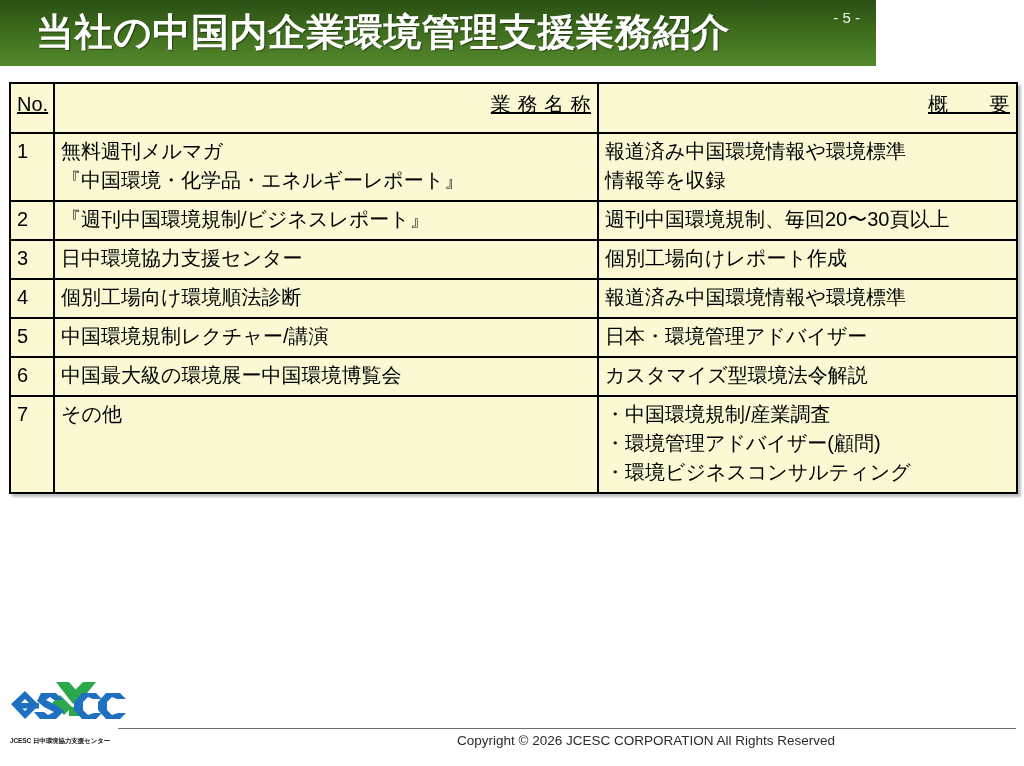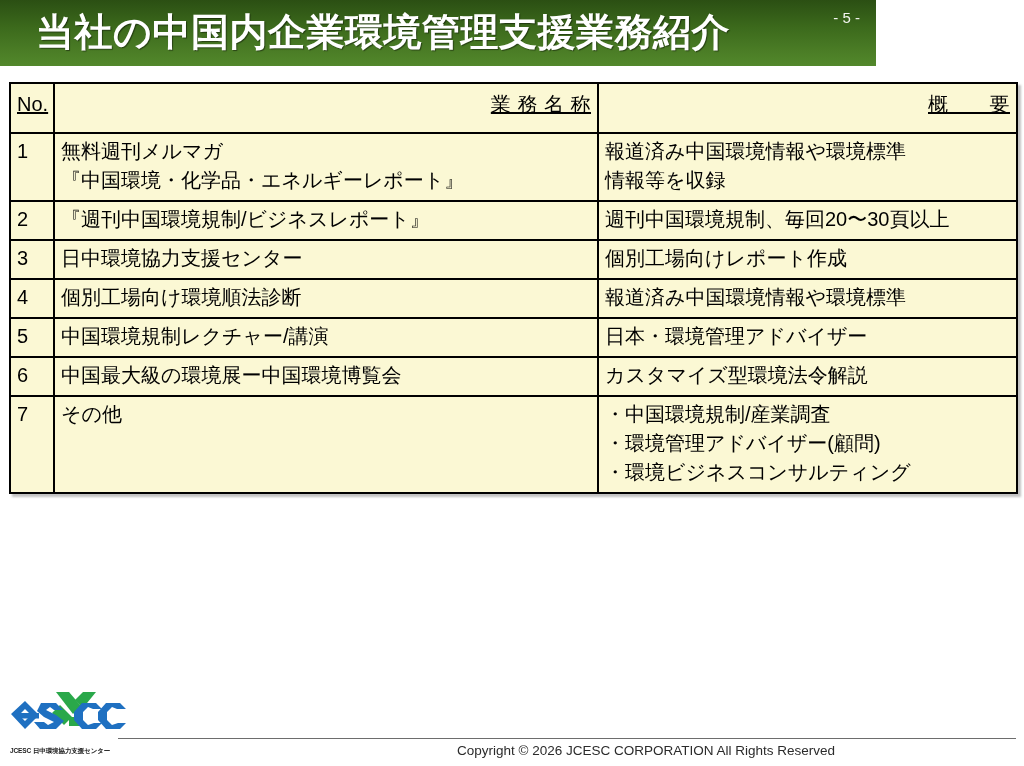--- a/index.html
+++ b/index.html
@@ -104,21 +104,21 @@
   td.c-name, td.c-desc {
     padding-left: 9px;
     white-space: pre-line;
     margin-left: 29px;
   }
 
   
   .footer-area {
     position: absolute;
     left: 0;
-    bottom: 6px;
+    bottom: 16px;
     width: 841px;
     height: 80px;
   }
   .logo-block {
     position: absolute;
     left: 8px;
     bottom: 4px;
     width: 125px;
     height: 68px;
   }

